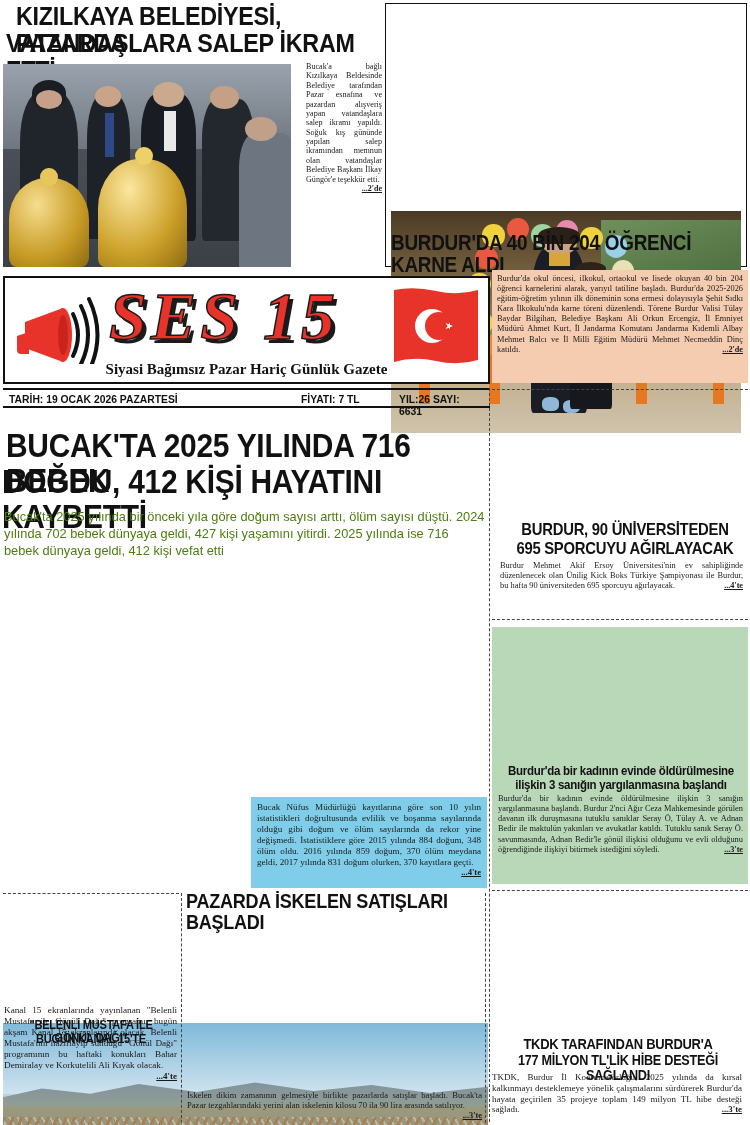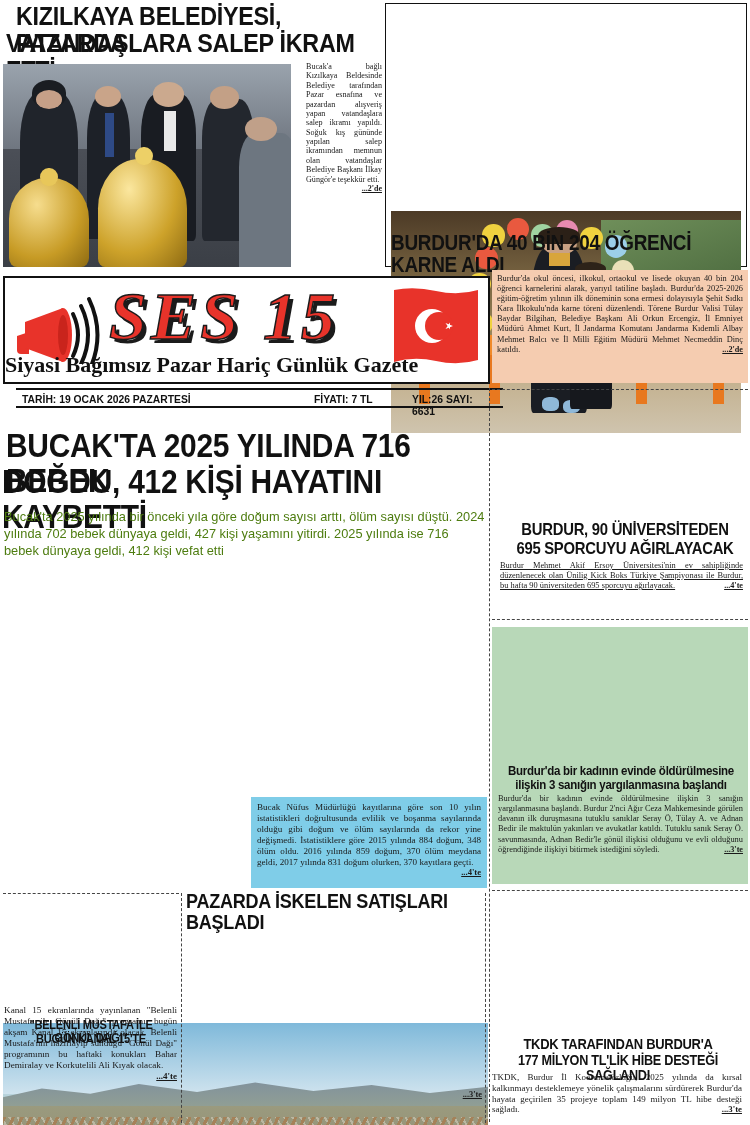--- a/index.html
+++ b/index.html
@@ -69,28 +69,28 @@
     font-family: "Liberation Serif", serif;
     font-weight: 700; font-style: italic;
     font-size: 68px; line-height: 1;
     color: #e8332a;
     letter-spacing: 4px;
     text-shadow: 4px 4px 0 #1b1b1b;
     -webkit-text-stroke: 1.5px #1b1b1b;
   }
   #mast-tag {
     position: absolute; left: 0; right: 0; bottom: 4px;
-    text-align: left;
-    font-family: "Liberation Serif", serif;
-    font-weight: 700; font-size: 22px; color: #111;
+    text-align: center;
+    font-family: "Liberation Serif", serif;
+    font-weight: 700; font-size: 15px; color: #111;
   }
 
   
   #infobar {
-    left: 16px; top: 388px; width: 487px; height: 20px;
+    left: 3px; top: 388px; width: 487px; height: 20px;
     border-top: 2px solid #111; border-bottom: 2.5px solid #111;
     font-family: "Liberation Sans", sans-serif;
     font-weight: 700; font-size: 11.5px; color: #111;
   }
   #infobar span { position: absolute; top: 3px; transform: scaleX(0.9); transform-origin: left center; }
 
   
   #lead-hl1 { left: 6px; top: 428px; font-size: 34px; width: 500px; }
   #lead-hl2 { left: 2px; top: 464px; font-size: 34px; width: 510px; }
   #lead-sub { left: 4px; top: 508px; width: 483px; font-size: 12.8px; line-height: 1.33; text-align: left; }
@@ -105,21 +105,21 @@
   
   #rc-top-text {
     left: 492px; top: 270px; width: 256px; height: 113px;
     background: #f5ccb0; padding: 4px 5px 3px 5px;
     font-size: 8.35px; line-height: 1.21;
   }
   .dashed-h { border-top: 1.6px dashed #444; }
   .dashed-v { border-left: 1.6px dashed #444; }
   #rc2-hl1 { left: 500px; top: 521px; width: 250px; font-size: 16.5px; }
   #rc2-hl2 { left: 500px; top: 540px; width: 250px; font-size: 16.5px; }
-  #rc2-body { left: 500px; top: 561px; width: 243px; font-size: 8.4px; line-height: 1.2; text-decoration: underline; }
+  #rc2-body { left: 500px; top: 561px; width: 243px; font-size: 8.4px; line-height: 1.2; }
 
   #rc3 { left: 492px; top: 627px; width: 256px; height: 257px; background: #b8d8b8; }
   #rc3-hl1 { left: 497px; top: 765px; width: 248px; font-size: 12.4px; }
   #rc3-hl2 { left: 497px; top: 779px; width: 248px; font-size: 12.4px; }
   #rc3-body { left: 498px; top: 794px; width: 245px; font-size: 8.4px; line-height: 1.21; }
   #rc4-hl1 { left: 492px; top: 1037px; width: 252px; font-size: 14.4px; }
   #rc4-hl2 { left: 489px; top: 1053px; width: 258px; font-size: 14.4px; }
   #rc4-body { left: 492px; top: 1072px; width: 250px; font-size: 9px; line-height: 1.2; }
   #bl-hl1 { left: 3px; top: 1019px; width: 176px; font-size: 12.6px; }
   #bl-hl2 { left: 3px; top: 1033px; width: 176px; font-size: 12.6px; }
@@ -305,16 +305,17 @@
   <div class="abs hl hl-c" id="bl-hl1" style="text-align:center;transform:scaleX(0.88);">"BELENLİ MUSTAFA İLE GÖNÜL DAĞI"</div>
   <div class="abs hl hl-c" id="bl-hl2" style="text-align:center;transform:scaleX(0.88);">BUGÜN KANAL 15'TE</div>
   <div class="abs serifbody" id="bl-body">
     <span>Kanal 15 ekranlarında yayınlanan "Belenli Mustafa ile Gönül Dağı" programı, bugün akşam Kanal 15 ekranlarında olacak. Belenli Mustafa'nın hazırlayıp sunduğu "Gönül Dağı" programının bu haftaki konukları Bahar Demiralay ve Korkutelili Ali Kıyak olacak.</span>
     <span class="cont" style="font-size:9px">...4'te</span>
   </div>
 
   <div class="abs hl" id="bm-hl">PAZARDA İSKELEN SATIŞLARI BAŞLADI</div>
 
   <div class="abs serifbody" id="bm-body">
+    <span>İskelen dikim zamanının gelmesiyle birlikte pazarlarda satışlar başladı. Bucak'ta Pazar tezgahlarındaki yerini alan iskelenin kilosu 70 ila 90 lira arasında satılıyor.</span>
     <span class="cont" style="font-size:8.4px">...3'te</span>
   </div>
 
 </div>
 
 </body></html>

